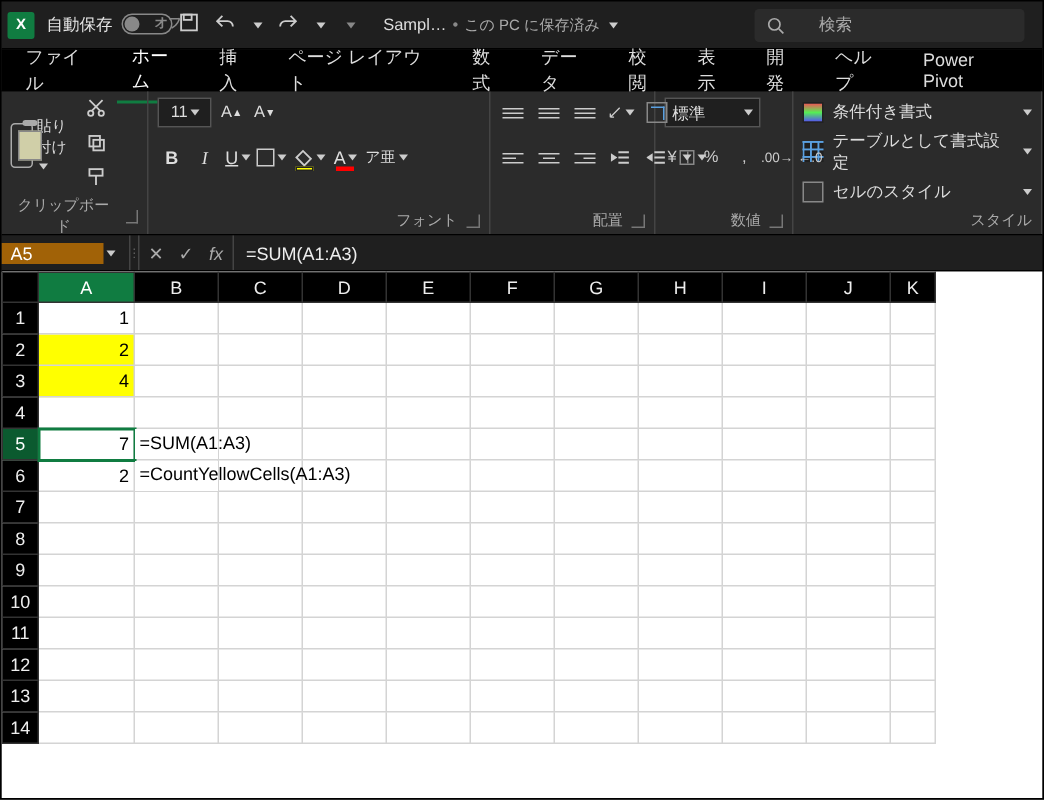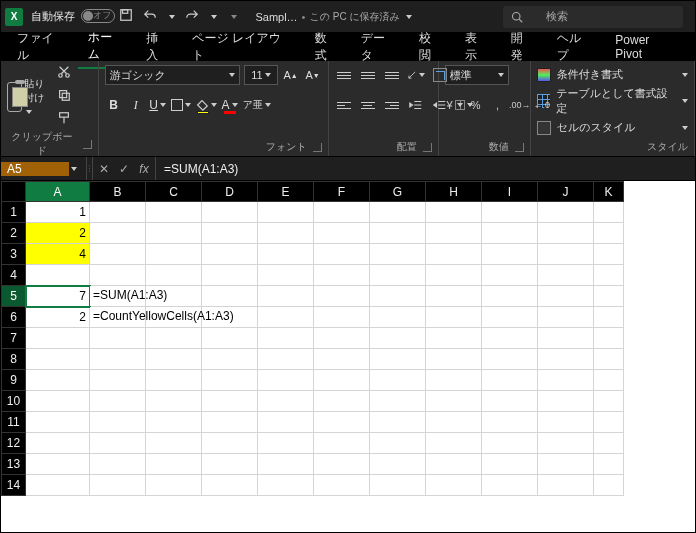--- a/index.html
+++ b/index.html
@@ -112,21 +112,21 @@
   .overflow span { position:absolute; left:3px; top:2px; white-space:nowrap;}
 </style>
 </head>
 <body>
 
 <div class="titlebar">
   <div class="xl-logo">X</div>
   <div class="autosave">
     <span>自動保存</span>
     <span class="toggle"></span>
-    <span style="font-size:9px;color:#888;margin-left:-34px;position:relative;left:6px;">オフ</span>
+    <span style="font-size:9px;color:#888;margin-left:-34px;position:relative;left:16px;font-weight:bold;">オフ</span>
   </div>
   <div class="qat">
     <span><svg viewBox="0 0 16 16">
           <rect x="2" y="2" width="12" height="12"></rect>
           <rect x="4" y="2" width="6" height="4"></rect>
         </svg></span>
     <span><svg viewBox="0 0 16 16">
           <path d="M6 3 2 7l4 4M2 7h8a4 4 0 0 1 4 4"></path>
         </svg></span>
     <span class="tri"></span>
@@ -191,24 +191,20 @@
     </div>
     <div class="group-label">
         <span>クリップボード</span>
         <span class="dlg"></span>
       </div>
   </div>
 
   <div class="group font" style="width:230px;">
     <div class="group-body" style="flex-direction:column;align-items:stretch;">
       <div class="row">
-        <div class="combo font-name">
-            <span>游ゴシック</span>
-            <span class="tri" style="margin-left:auto;"></span>
-          </div>
         <div class="combo font-size">
             <span>11</span>
             <span class="tri" style="margin-left:2px;"></span>
           </div>
         <div class="btn sizebtn">A<sup style="font-size:7px;">▲</sup></div>
         <div class="btn sizebtn">A<sup style="font-size:7px;">▼</sup></div>
       </div>
       <div class="row">
         <div class="btn b">B</div>
         <div class="btn i">I</div>

